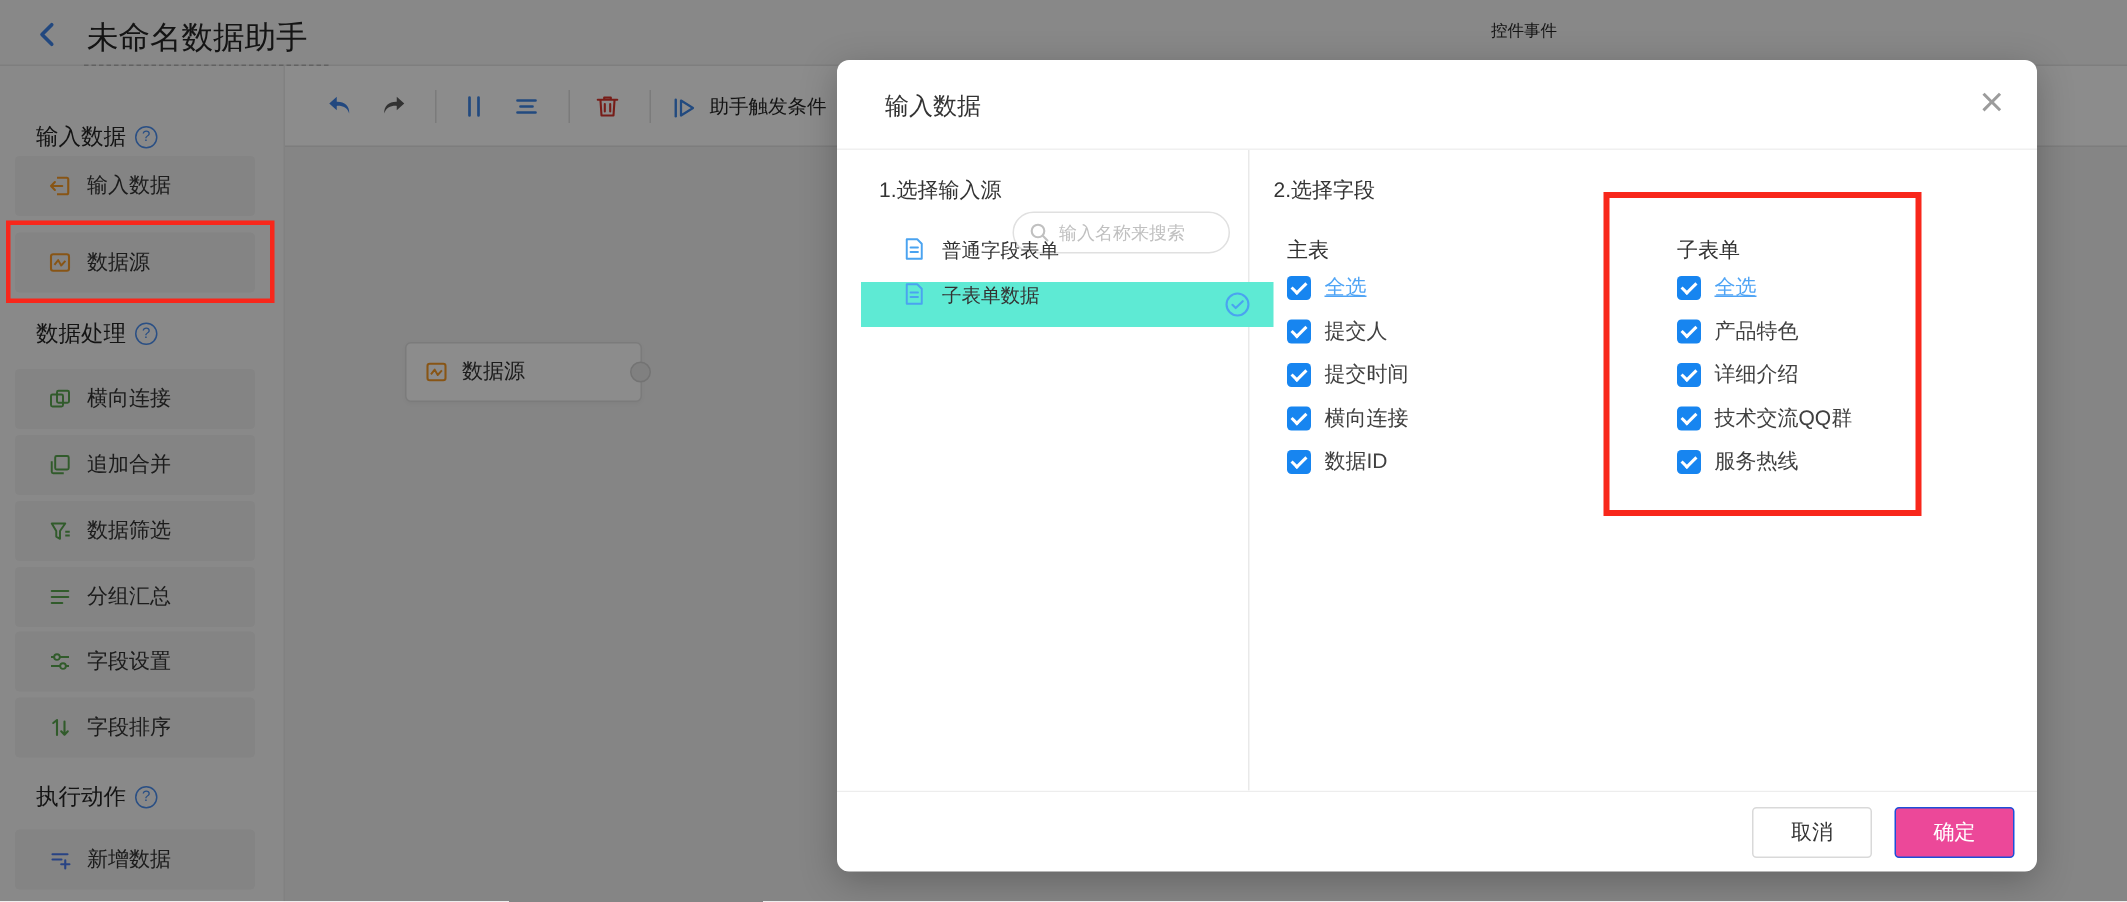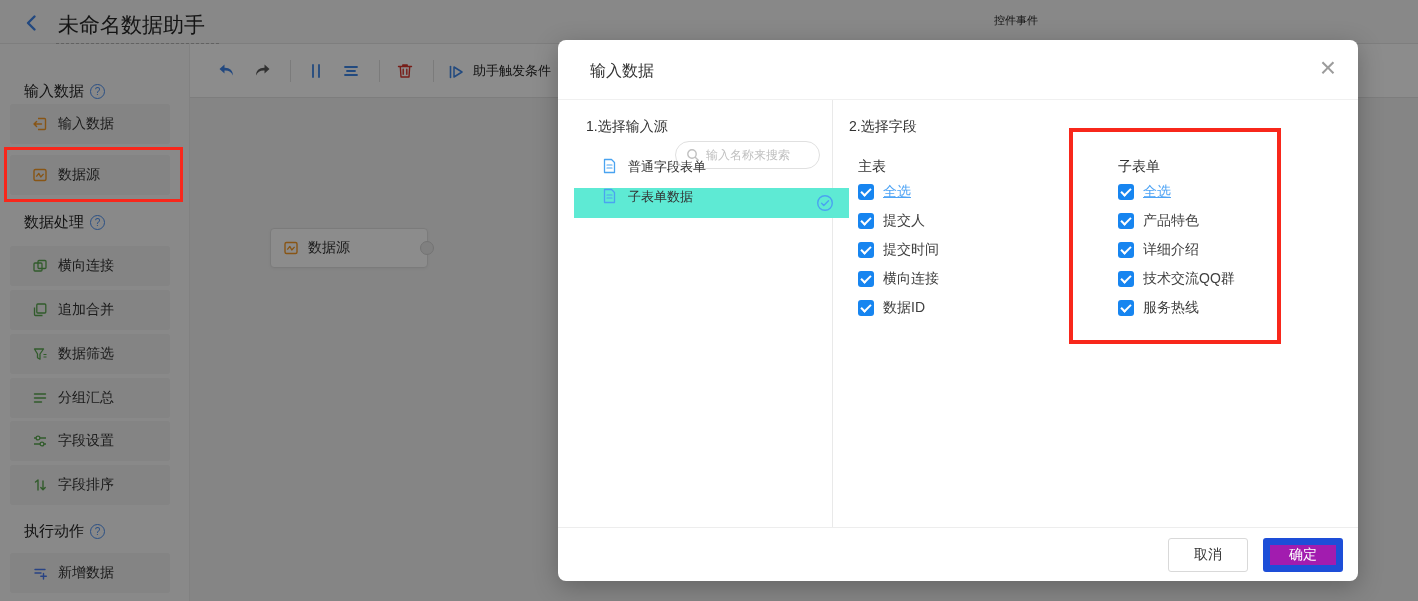--- a/index.html
+++ b/index.html
@@ -51,21 +51,21 @@
   .field-col { position:absolute; top:58px; }
   .col-title { font-size:14px; color:#333; height:16px; }
   .cb-row { display:flex; align-items:center; gap:9px; margin-top:13px; height:16px; cursor:pointer; }
   .cb { position:relative; width:16px; height:16px; background:#1785f0; border-radius:3px; flex:0 0 16px; }
   .cb::after { content:""; position:absolute; left:3px; top:4px; width:8px; height:4px; border-left:2px solid #fff; border-bottom:2px solid #fff; transform:rotate(-45deg); }
   .cb-label { font-size:14px; color:#404040; }
   .cb-label.link { color:#4fa4f5; text-decoration:underline; }
   .m-footer { position:absolute; left:0; bottom:0; width:100%; height:54px; border-top:1px solid #ededed; border-radius:0 0 8px 8px;margin-top:43px; }
   .btn { position:absolute; top:10px; height:34px; width:80px; border-radius:3px; font-size:14px; display:flex; align-items:center; justify-content:center; cursor:pointer; font-family:inherit; }
   .btn-cancel { right:110px; background:#fff; border:1px solid #d9d9d9; color:#333; }
-  .btn-confirm { right:15px; background:#a21caf; border:7px solid #1d4ed8; color:#fff; }
+  .btn-confirm { right:15px; background:#ec4899; border:1px solid #1d4ed8; color:#fff; }
 
   
   .redbox { position:absolute; border:3px solid #f8271b; z-index:30; pointer-events:none; }
   .redbox-1 { left:4px; top:147px; width:179px; height:55px; }
   .redbox-2 { left:1069px; top:128px; width:212px; height:216px; border-width:4px; }
 
   svg { display:block; }
 </style>
 </head>
 <body>

